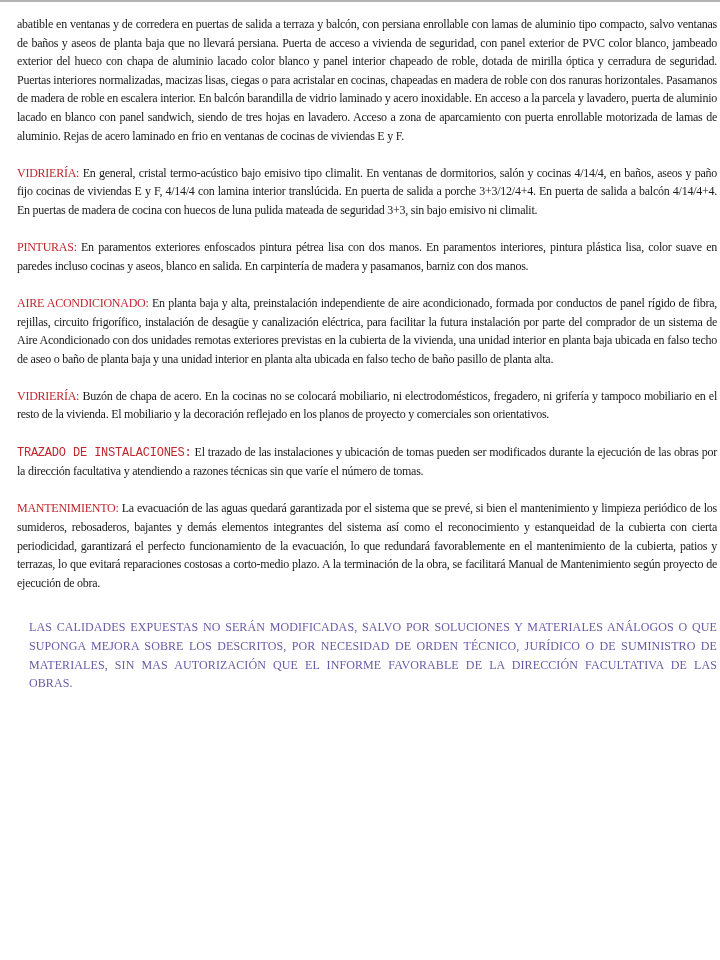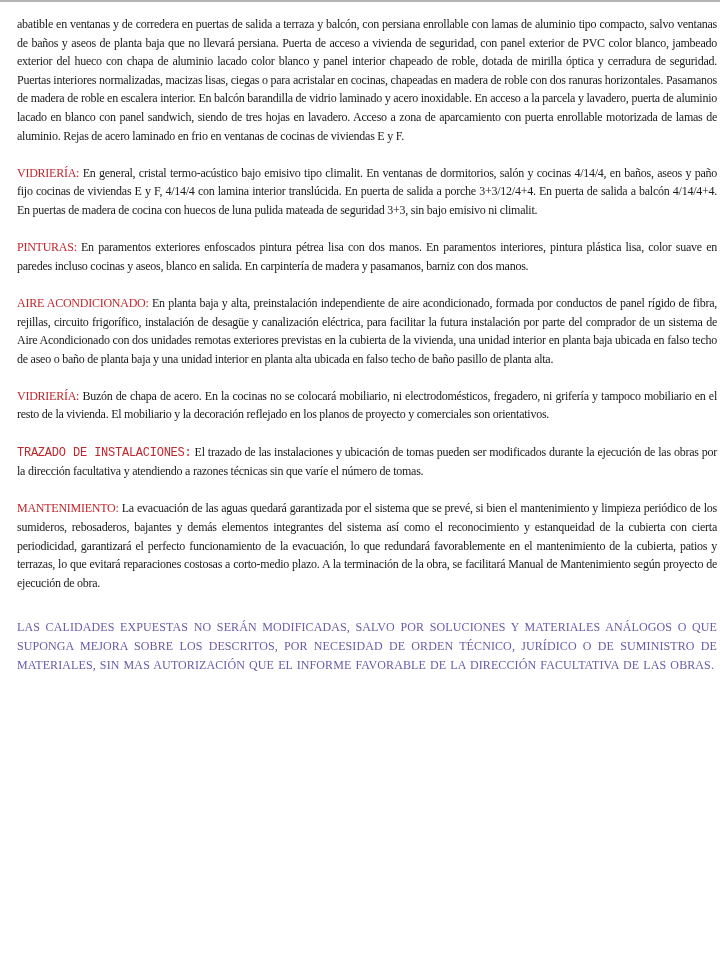--- a/index.html
+++ b/index.html
@@ -31,14 +31,14 @@
   <p><span class="head" style="color: rgb(192, 38, 43);">PINTURAS:</span><span> En paramentos exteriores enfoscados pintura pétrea lisa con dos manos. En paramentos interiores, pintura plástica lisa, color suave en paredes incluso cocinas y aseos, blanco en salida. En carpintería de madera y pasamanos, barniz con dos manos.</span></p>
 
   <p><span class="head" style="color: rgb(192, 38, 43);">AIRE ACONDICIONADO:</span><span> En planta baja y alta, preinstalación independiente  de aire acondicionado, formada por conductos de panel rígido de fibra, rejillas, circuito frigorífico, instalación de desagüe y canalización eléctrica, para facilitar la futura instalación por parte del comprador de un sistema de Aire Acondicionado con dos unidades  remotas exteriores previstas en la cubierta de la vivienda, una unidad interior en planta baja ubicada en falso techo de aseo o baño de planta baja y una unidad interior en planta alta ubicada en falso techo de baño pasillo de planta alta.</span></p>
 
   <p><span class="head" style="color: rgb(192, 38, 43);">VIDRIERÍA:</span><span> Buzón de chapa de acero. En la cocinas no se colocará mobiliario, ni electrodomésticos, fregadero, ni grifería y tampoco mobiliario en el resto de la vivienda. El mobiliario y la decoración reflejado en los planos de proyecto y comerciales son orientativos.</span></p>
 
   <p><span class="head" style="color: rgb(192, 38, 43); font-family: Liberation Mono, monospace;">TRAZADO DE INSTALACIONES:</span><span> El trazado de las instalaciones y ubicación de tomas pueden ser modificados durante la ejecución de las obras por la dirección facultativa y atendiendo a razones técnicas sin que varíe el número de tomas.</span></p>
 
   <p><span class="head" style="color: rgb(192, 38, 43);">MANTENIMIENTO:</span><span> La evacuación de las aguas quedará garantizada por el sistema que se prevé, si bien el mantenimiento y limpieza periódico de los sumideros, rebosaderos, bajantes y demás elementos integrantes del sistema así como el reconocimiento y estanqueidad de la cubierta con cierta periodicidad, garantizará el perfecto funcionamiento de la evacuación, lo que redundará favorablemente en el mantenimiento de la cubierta, patios y terrazas, lo que evitará reparaciones costosas  a corto-medio plazo. A la terminación de la obra, se facilitará Manual de Mantenimiento según proyecto de ejecución de obra.</span></p>
 
-  <p class="notice" style="color: rgb(106, 90, 168);">LAS CALIDADES EXPUESTAS NO SERÁN MODIFICADAS, SALVO POR SOLUCIONES Y MATERIALES ANÁLOGOS O QUE SUPONGA MEJORA SOBRE LOS DESCRITOS, POR NECESIDAD DE ORDEN TÉCNICO, JURÍDICO O DE SUMINISTRO DE MATERIALES, SIN MAS AUTORIZACIÓN QUE EL INFORME FAVORABLE DE LA DIRECCIÓN FACULTATIVA DE LAS OBRAS.</p>
+  <p class="notice" style="color: rgb(106, 90, 168); margin-left: 12px;">LAS CALIDADES EXPUESTAS NO SERÁN MODIFICADAS, SALVO POR SOLUCIONES Y MATERIALES ANÁLOGOS O QUE SUPONGA MEJORA SOBRE LOS DESCRITOS, POR NECESIDAD DE ORDEN TÉCNICO, JURÍDICO O DE SUMINISTRO DE MATERIALES, SIN MAS AUTORIZACIÓN QUE EL INFORME FAVORABLE DE LA DIRECCIÓN FACULTATIVA DE LAS OBRAS.</p>
 </div>
 
 </body></html>

